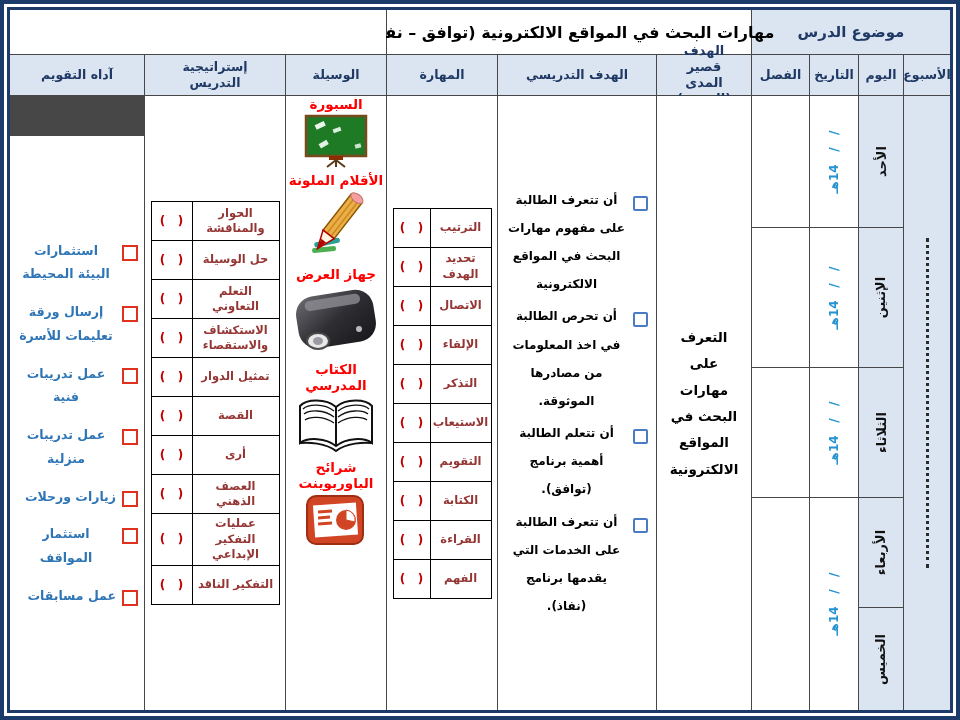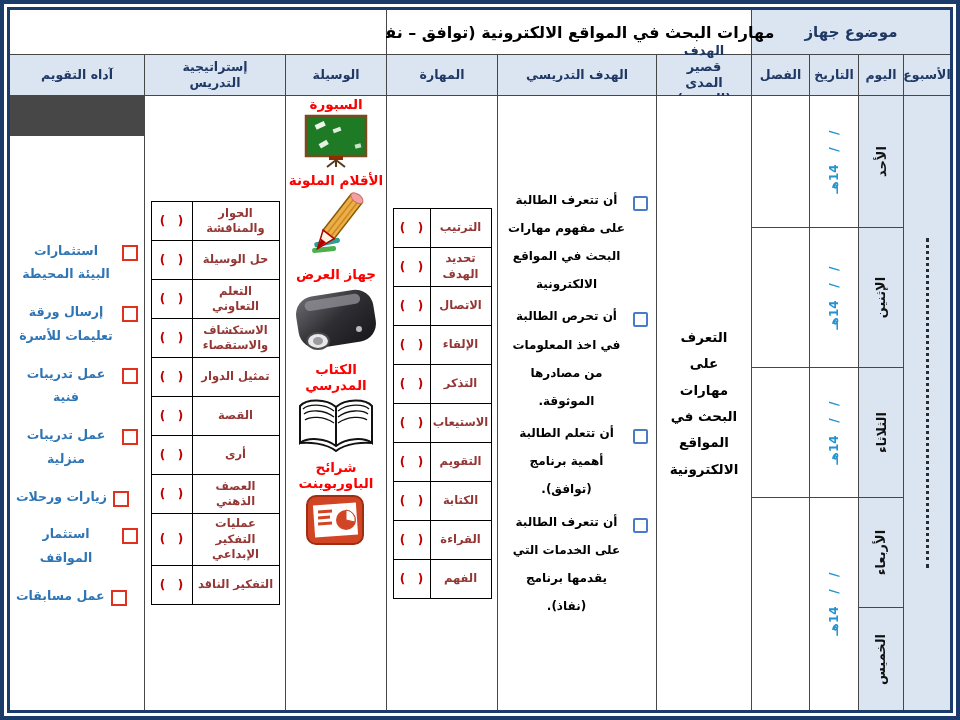--- a/index.html
+++ b/index.html
@@ -43,34 +43,34 @@
   .skill-mini{grid-template-columns:60px 36px;}
   .strat-mini{grid-template-columns:86px 40px;}
   .mcell{background:#fff;display:flex;align-items:center;justify-content:center;min-height:38px;padding:2px 3px;box-sizing:border-box;}
   .mname{font-size:11.5px;font-weight:bold;color:#943634;text-align:center;line-height:1.35;}
   .mparen{font-size:12px;font-weight:bold;color:#C00000;white-space:nowrap;}
   
   .means-cell{flex-direction:column;justify-content:flex-start;padding-top:0;}
   .mitem{display:flex;flex-direction:column;align-items:center;margin-bottom:4px;}
   .mlabel{font-size:13.5px;font-weight:bold;color:#FF0000;text-align:center;line-height:1.2;margin-bottom:2px;}
   
-  .eval-cell{flex-direction:column;align-items:flex-end;padding:8px 6px;margin-top:40px;}
+  .eval-cell{flex-direction:column;align-items:flex-start;padding:8px 6px;margin-top:40px;}
   .eval-item{display:flex;direction:rtl;margin:7px 0;}
   .eval-box{flex:0 0 auto;width:12px;height:12px;border:2px solid #E0301E;margin-left:6px;margin-top:6px;background:#fff;}
   .eval-text{font-size:12.5px;font-weight:bold;color:#2E75B6;line-height:1.9;text-align:center;flex:1;}
 </style>
 </head>
 <body>
 
 <div class="page">
  <div class="frame">
   <div class="grid">
 
     <div class="cell blue topic-cell">
-      <span class="topic-label">موضوع جهاز</span>
+      <span class="topic-label">موضوع الدرس</span>
     </div>
     <div class="cell title-cell">
       <span class="lesson-title">مهارات البحث في المواقع الالكترونية (توافق – نفاذ)</span>
     </div>
     <div class="cell blank-cell"></div>
 
     <div class="cell blue hdr c1 r2">الأسبوع</div>
     <div class="cell blue hdr c2 r2">اليوم</div>
     <div class="cell blue hdr c3 r2">التاريخ</div>
     <div class="cell blue hdr c4 r2">الفصل</div>

